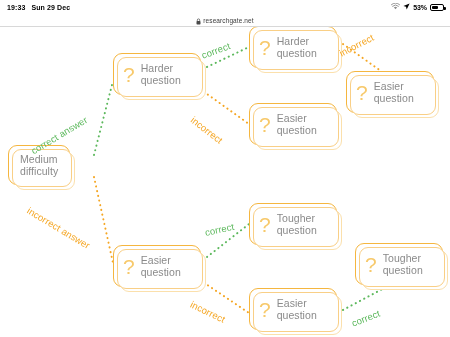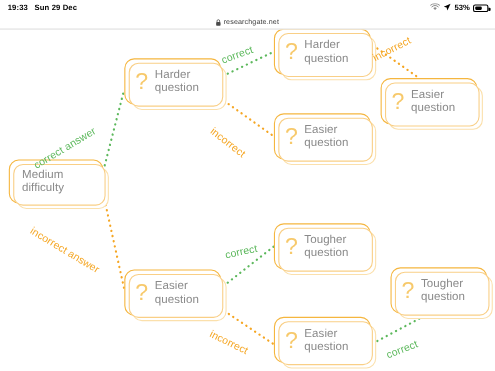--- a/index.html
+++ b/index.html
@@ -231,21 +231,21 @@
       <path d="M 94 128 L 113 54" stroke="#5cb85c" stroke-width="2" stroke-linecap="round" stroke-dasharray="0.2 4.6" fill="none"></path>
       <path d="M 94 150 L 113 236" stroke="#f5a623" stroke-width="2" stroke-linecap="round" stroke-dasharray="0.2 4.6" fill="none"></path>
       <path d="M 207 40 L 249 20" stroke="#5cb85c" stroke-width="2" stroke-linecap="round" stroke-dasharray="0.2 4.6" fill="none"></path>
       <path d="M 200 62 L 249 97" stroke="#f5a623" stroke-width="2" stroke-linecap="round" stroke-dasharray="0.2 4.6" fill="none"></path>
       <path d="M 343 17 L 381 44" stroke="#f5a623" stroke-width="2" stroke-linecap="round" stroke-dasharray="0.2 4.6" fill="none"></path>
       <path d="M 207 230 L 249 197" stroke="#5cb85c" stroke-width="2" stroke-linecap="round" stroke-dasharray="0.2 4.6" fill="none"></path>
       <path d="M 200 253 L 249 286" stroke="#f5a623" stroke-width="2" stroke-linecap="round" stroke-dasharray="0.2 4.6" fill="none"></path>
       <path d="M 343 283 L 390 258" stroke="#5cb85c" stroke-width="2" stroke-linecap="round" stroke-dasharray="0.2 4.6" fill="none"></path>
     </svg>
   <div id="node-layer">
-      <div class="node no-icon" style="left: 8px; top: 118px; width: 86px; height: 40px;">
+      <div class="node no-icon" style="left: 8px; top: 118px; width: 62px; height: 40px;">
         <span class="n-label">Medium
 difficulty</span>
       </div>
       <div class="node" style="left: 113px; top: 26px; width: 88px; height: 42px;">
         <span class="q-icon">?</span>
         <span class="n-label">Harder
 question</span>
       </div>
       <div class="node" style="left: 249px; top: -1px; width: 88px; height: 42px;">
         <span class="q-icon">?</span>

